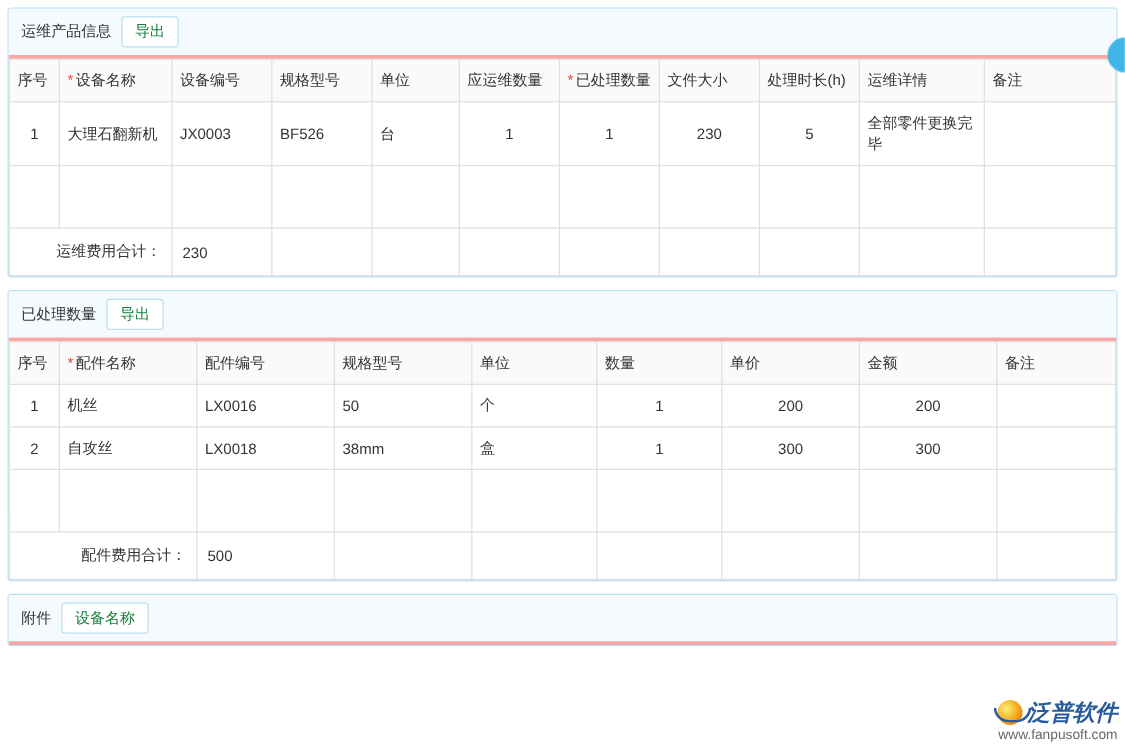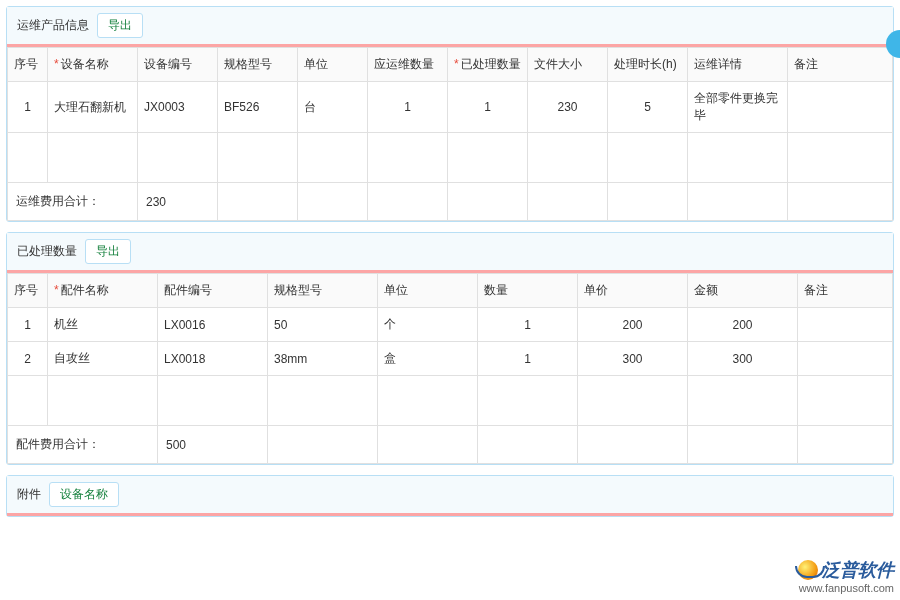--- a/index.html
+++ b/index.html
@@ -56,21 +56,21 @@
     th {
       background: #fafafa;
       text-align: left;
     }
     .req { color: #e74c3c; margin-right: 2px; }
     .col-seq { width: 40px; }
     td.col-seq { text-align: center; }
     .center { text-align: center; }
     .spacer-row td { height: 50px; }
     .total-row td { padding: 10px 8px; }
-    .total-label { text-align: left; }
+    .total-label { text-align: right; }
     .attach-header th { text-align: left; padding-left: 14px; }
     .attach-header th.center { text-align: center; }
     .attach-body { height: 50px; }
     .logo-wrap {
       position: fixed;
       right: 6px;
       bottom: 6px;
       text-align: right;
       font-size: 11px;
       color: #666;

